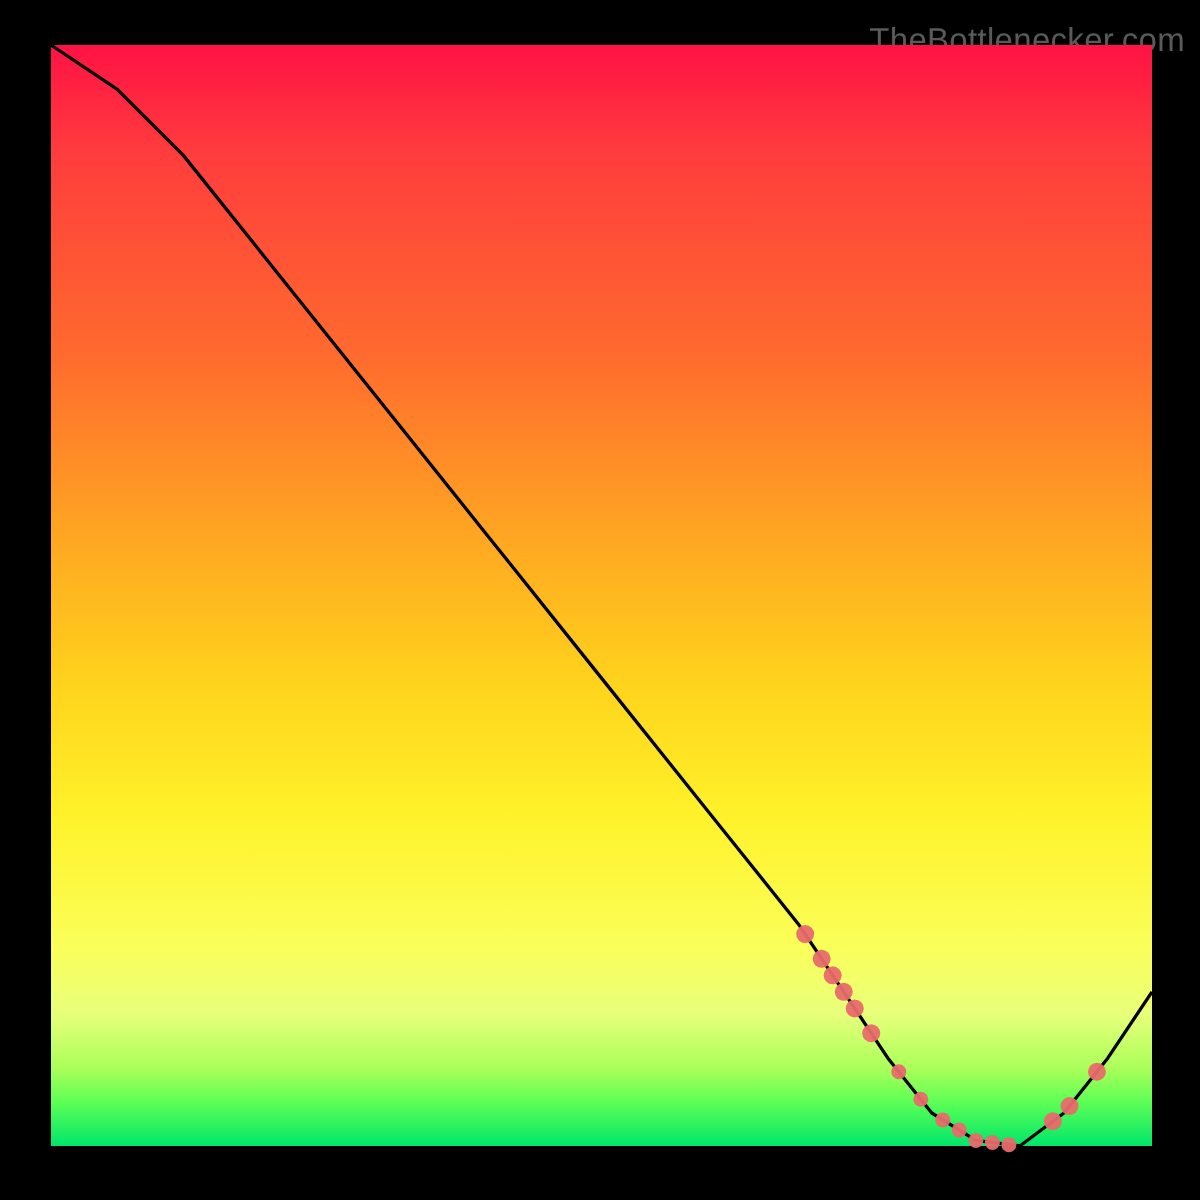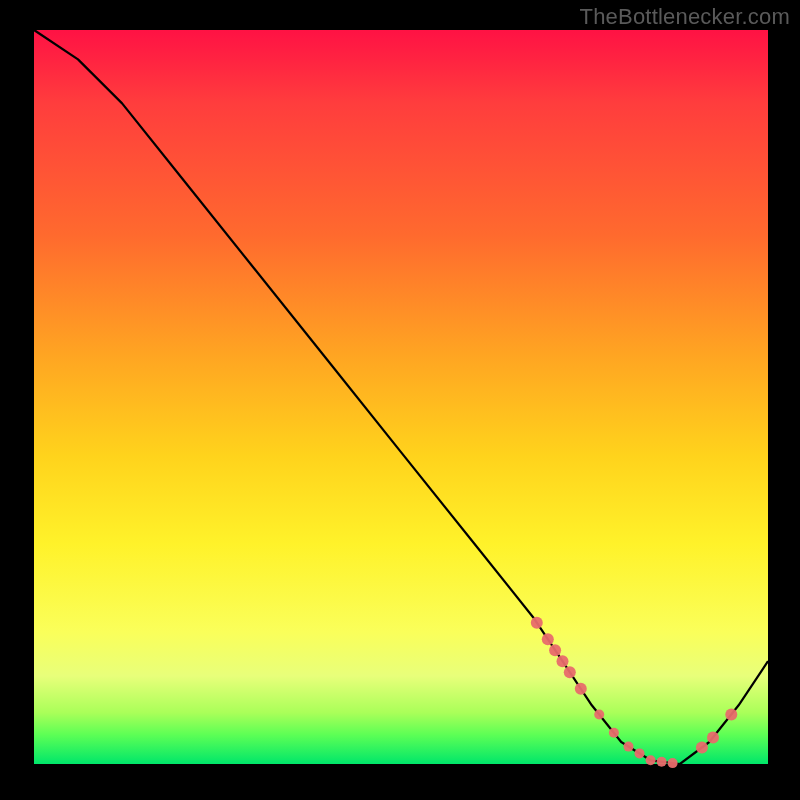--- a/index.html
+++ b/index.html
@@ -10,21 +10,21 @@
     background: #000000;
     overflow: hidden;
   }
   .container {
     position: relative;
     width: 800px;
     height: 800px;
   }
   .watermark {
     position: absolute;
-    top: 4px;
+    top: 14px;
     right: 10px;
     color: #5a5a5a;
     font-family: Arial, Helvetica, sans-serif;
     font-size: 22px;
     font-weight: 500;
     letter-spacing: 0.2px;
   }
   .plot-area {
     position: absolute;
     left: 34px;

